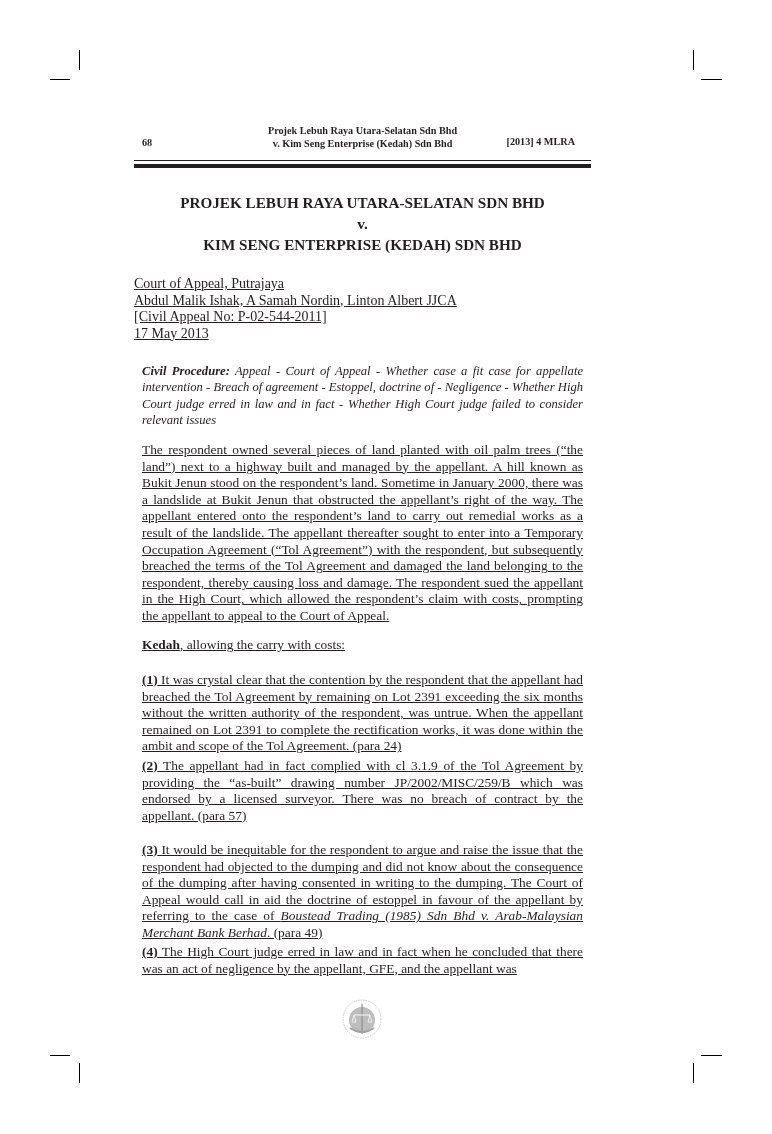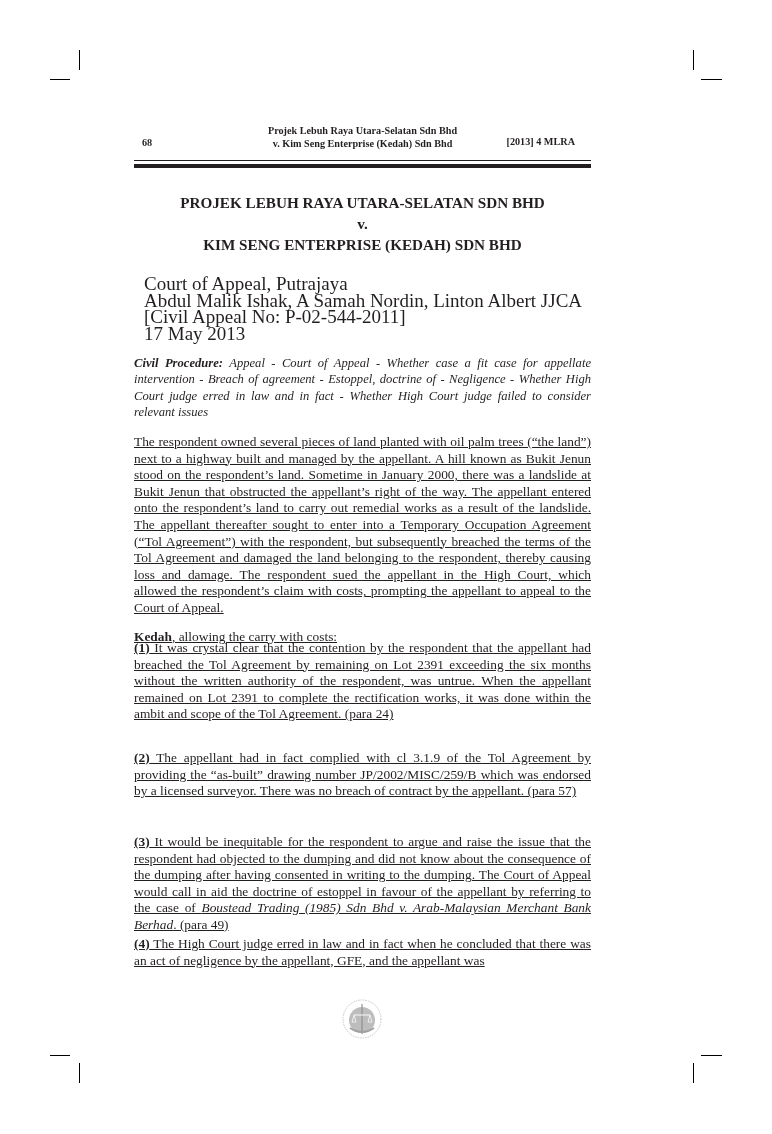--- a/index.html
+++ b/index.html
@@ -9,31 +9,31 @@
   .page { position: absolute; left: 134px; top: 0; width: 457px; }
   .hdr { position: absolute; top: 124px; left: 0; width: 457px; height: 30px;
          font-weight: bold; font-size: 10.2px; }
   .hdr-page { position: absolute; left: 8px; top: 13px; }
   .hdr-title { position: absolute; left: 0; right: 0; text-align: center; top: 0; line-height: 13px; }
   .hdr-cite { position: absolute; right: 16px; top: 12px; }
   .rule-thin { position: absolute; left: 0; width: 457px; top: 160px; height: 1px; background: #231f20; }
   .rule-thick { position: absolute; left: 0; width: 457px; top: 164px; height: 4px; background: #231f20; }
   .case-title { position: absolute; top: 192px; left: 0; width: 457px; text-align: center;
                 font-weight: bold; font-size: 15.2px; line-height: 21px; }
-  .meta { position: absolute; top: 276px; left: 10px; width: 457px; font-size: 19px; line-height: 16.5px; }
+  .meta { position: absolute; top: 276px; left: 0; width: 457px; font-size: 14px; line-height: 16.5px; text-decoration: underline; }
   .catch { position: absolute; top: 355px; left: 0; width: 457px; font-size: 12.6px; line-height: 16.4px;
            font-style: italic; text-align: justify; }
   .body { position: absolute; left: 0; width: 457px; font-size: 13.4px; line-height: 16.6px; text-align: justify; text-decoration: underline; }
   .p-facts { top: 434px; }
   .p-held { top: 629px; }
-  .p-h1 { top: 640px; }
+  .p-h1 { top: 664px; }
   .p-h2 { top: 750px; }
   .p-h3 { top: 834px; }
   .p-h4 { top: 936px; }
-  .body p, .catch p { margin: 0; }
+  .body p, .catch p { margin: 8px; }
   .seal { position: absolute; left: 341px; top: 998px; width: 42px; height: 42px; }
 </style>
 </head>
 <body>
 
 <div class="crop" style="left:79px;top:50px;width:1px;height:20px;"></div>
 <div class="crop" style="left:50px;top:79px;width:20px;height:1px;"></div>
 <div class="crop" style="left:693px;top:50px;width:1px;height:20px;"></div>
 <div class="crop" style="left:701px;top:79px;width:21px;height:1px;"></div>
 <div class="crop" style="left:50px;top:1055px;width:20px;height:1px;"></div>

